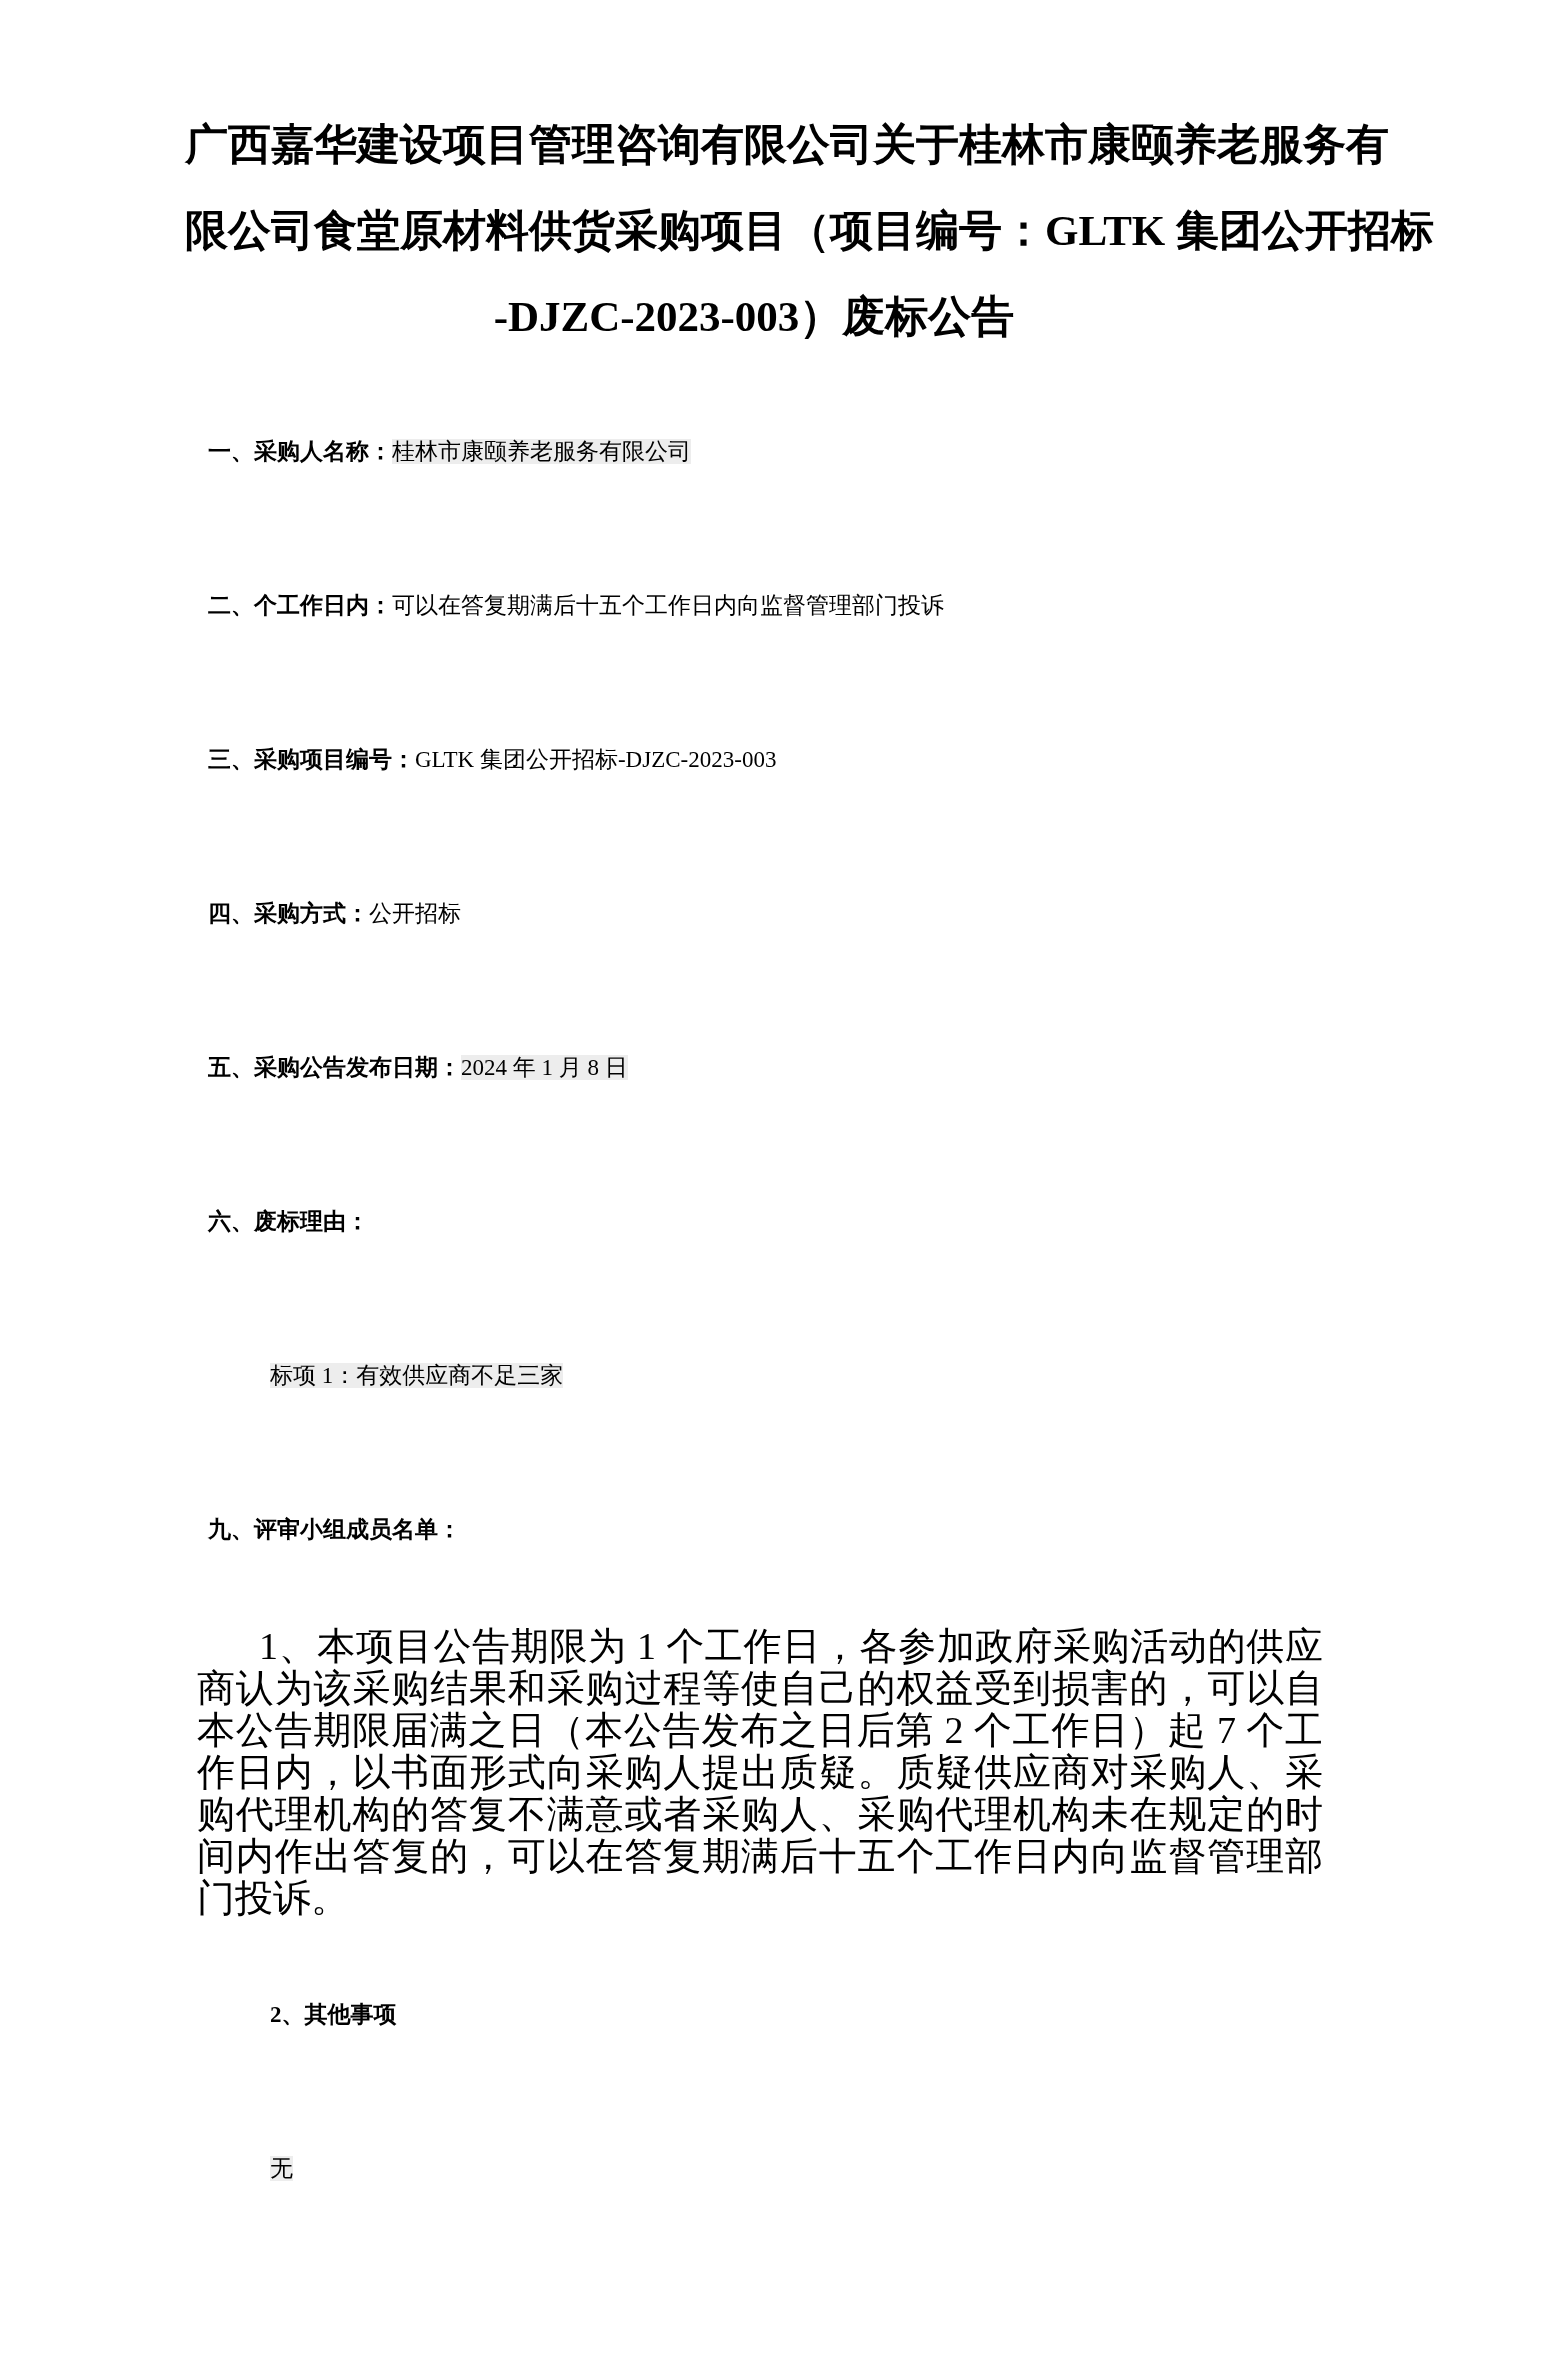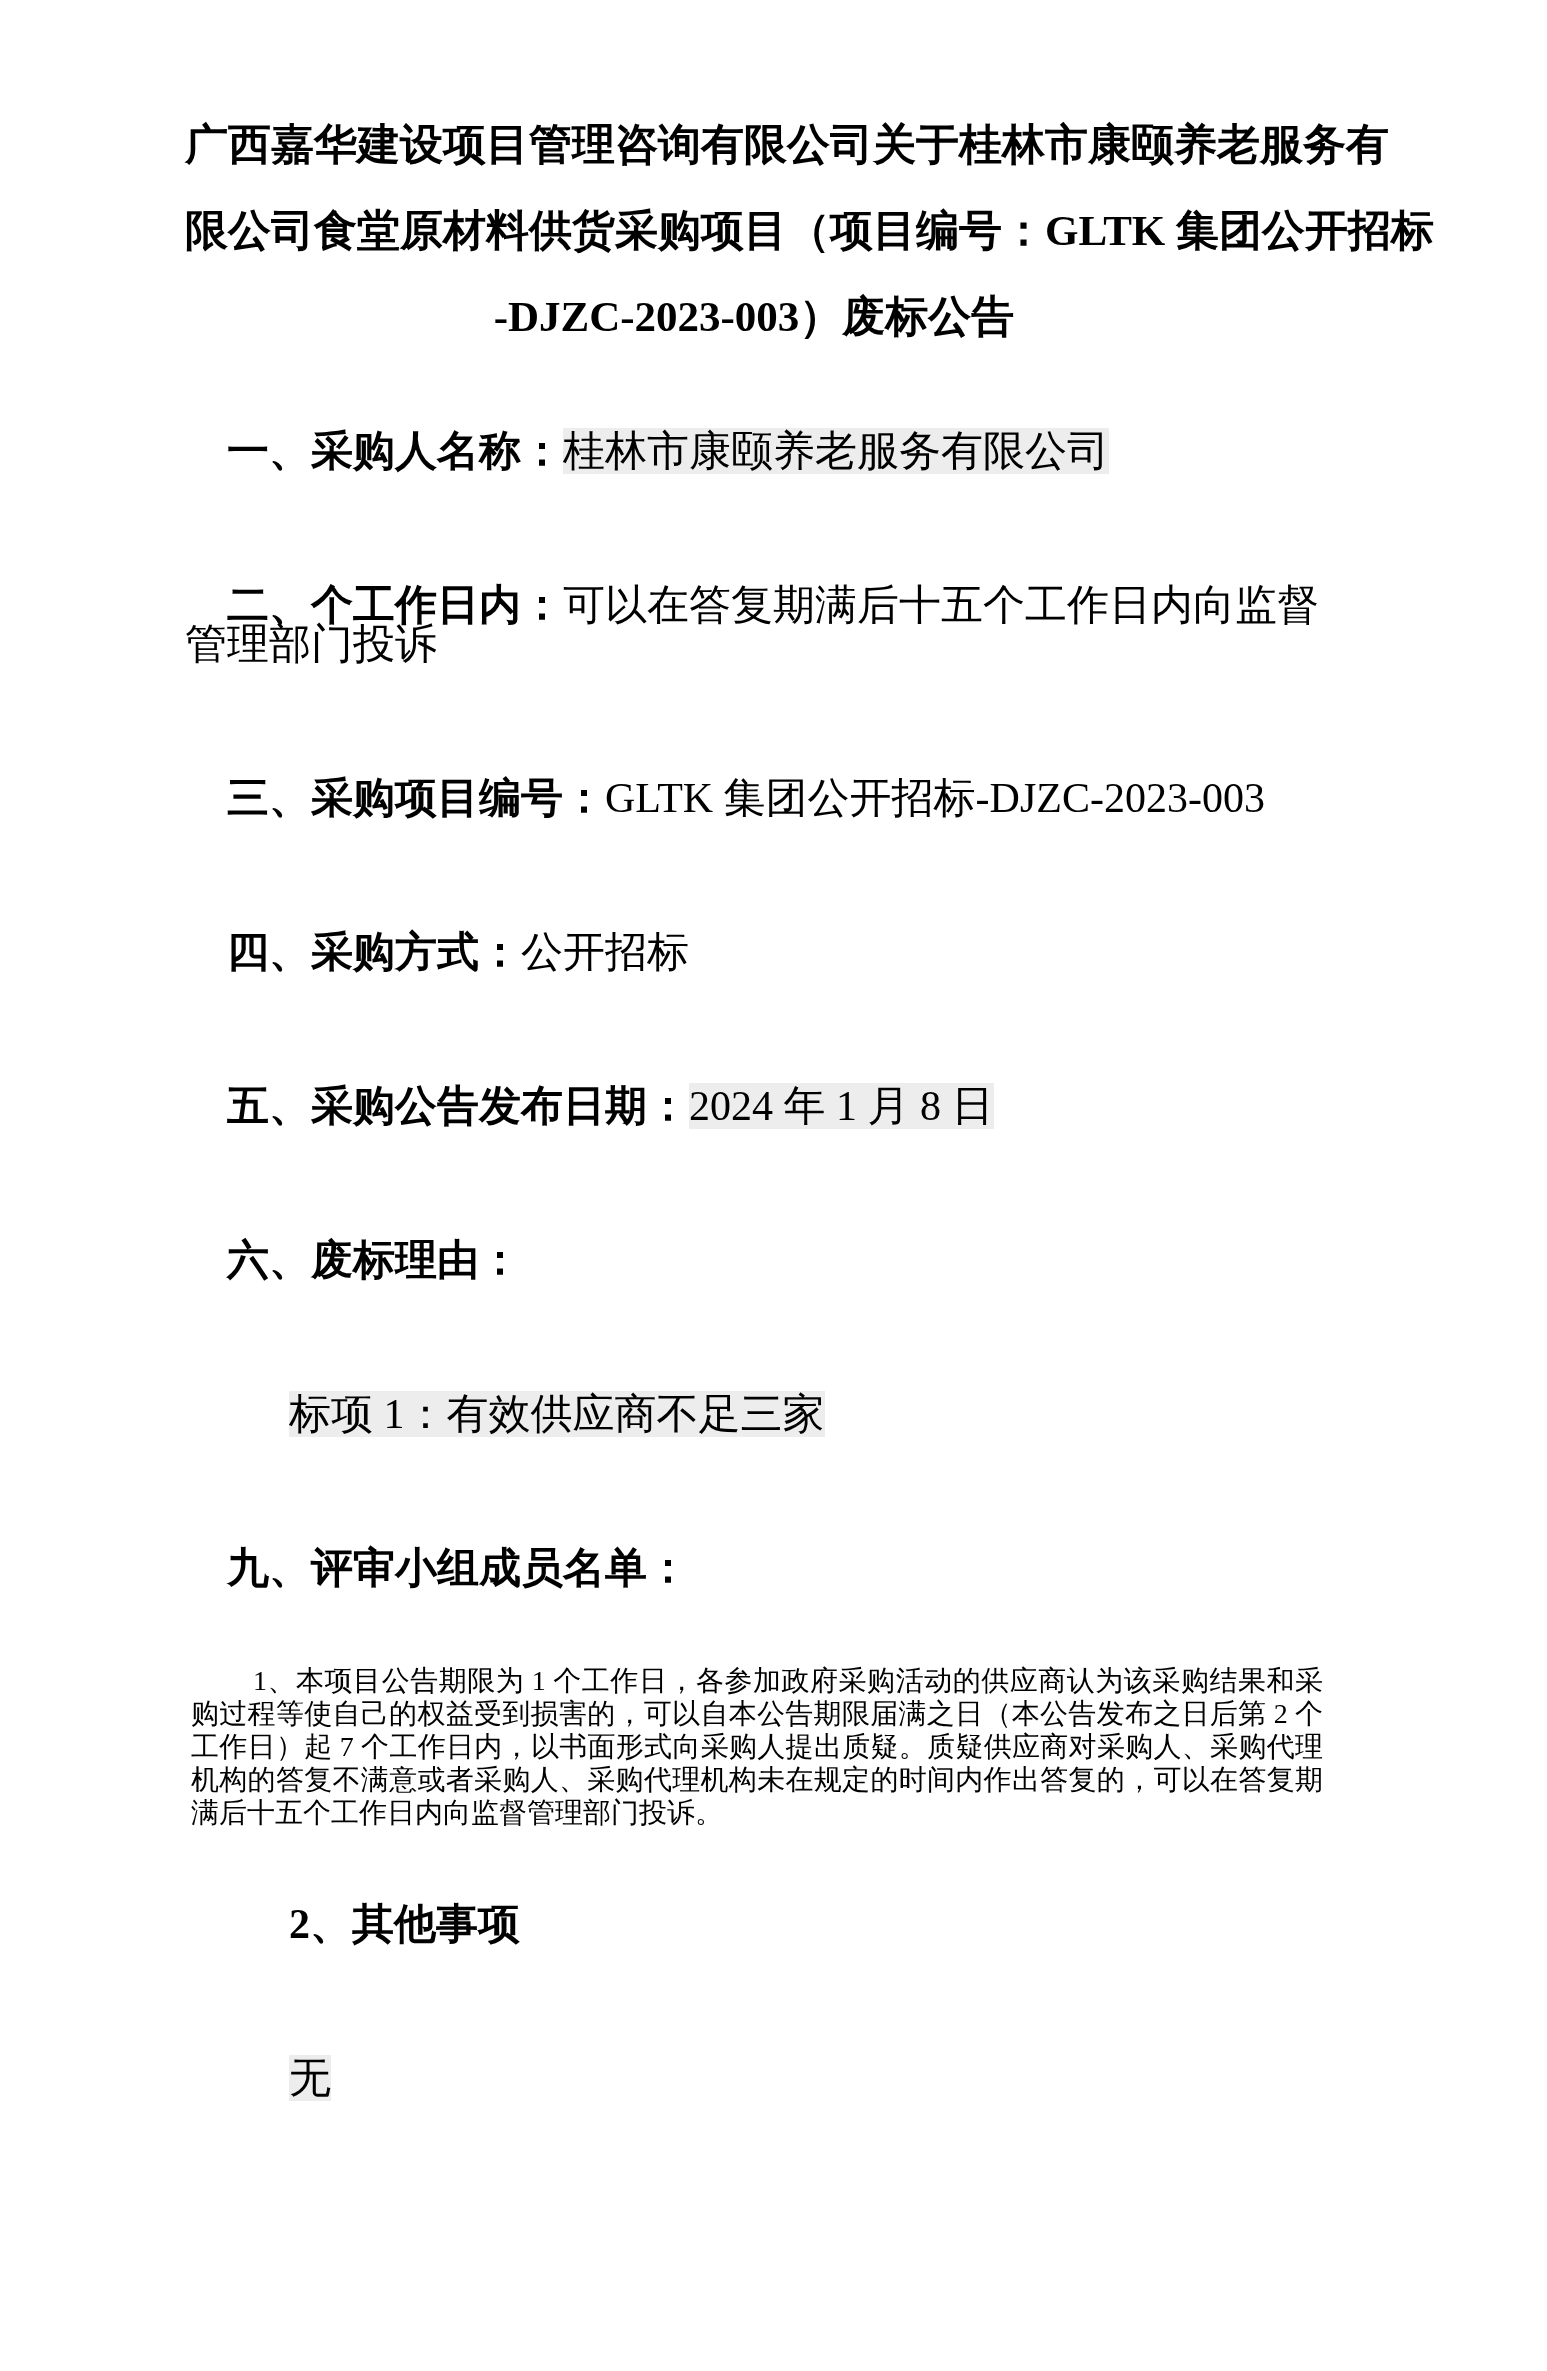--- a/index.html
+++ b/index.html
@@ -26,43 +26,43 @@
     font-weight: bold;
     font-size: 43px;
     line-height: 86px;
     margin: 0 0 33px 0;
   }
   .title .tline {
     display: block;
     white-space: pre;
   }
   .sec {
-    font-size: 42px;
+    font-size: 23px;
     line-height: 39px;
     margin: 0 0 37px 0;
     white-space: pre-wrap;
   }
   .sec .lbl {
     font-weight: bold;
   }
   .sec .val {
     font-weight: normal;
   }
   .indent {
     padding-left: 62px;
   }
   .shaded {
     background: #ededed;
   }
   .para {
-    font-size: 28px;
-    line-height: 33px;
+    font-size: 38px;
+    line-height: 42px;
     text-align: justify;
     text-indent: 62px;
-    margin: 0 0 37px 6px;
+    margin: 0 0 37px 12px;
     white-space: pre-wrap;
   }
 </style>
 </head>
 <body>
 
 <div class="page">
 
   <h1 class="title">
     <span class="tline">广西嘉华建设项目管理咨询有限公司关于桂林市康颐养老服务有</span>

